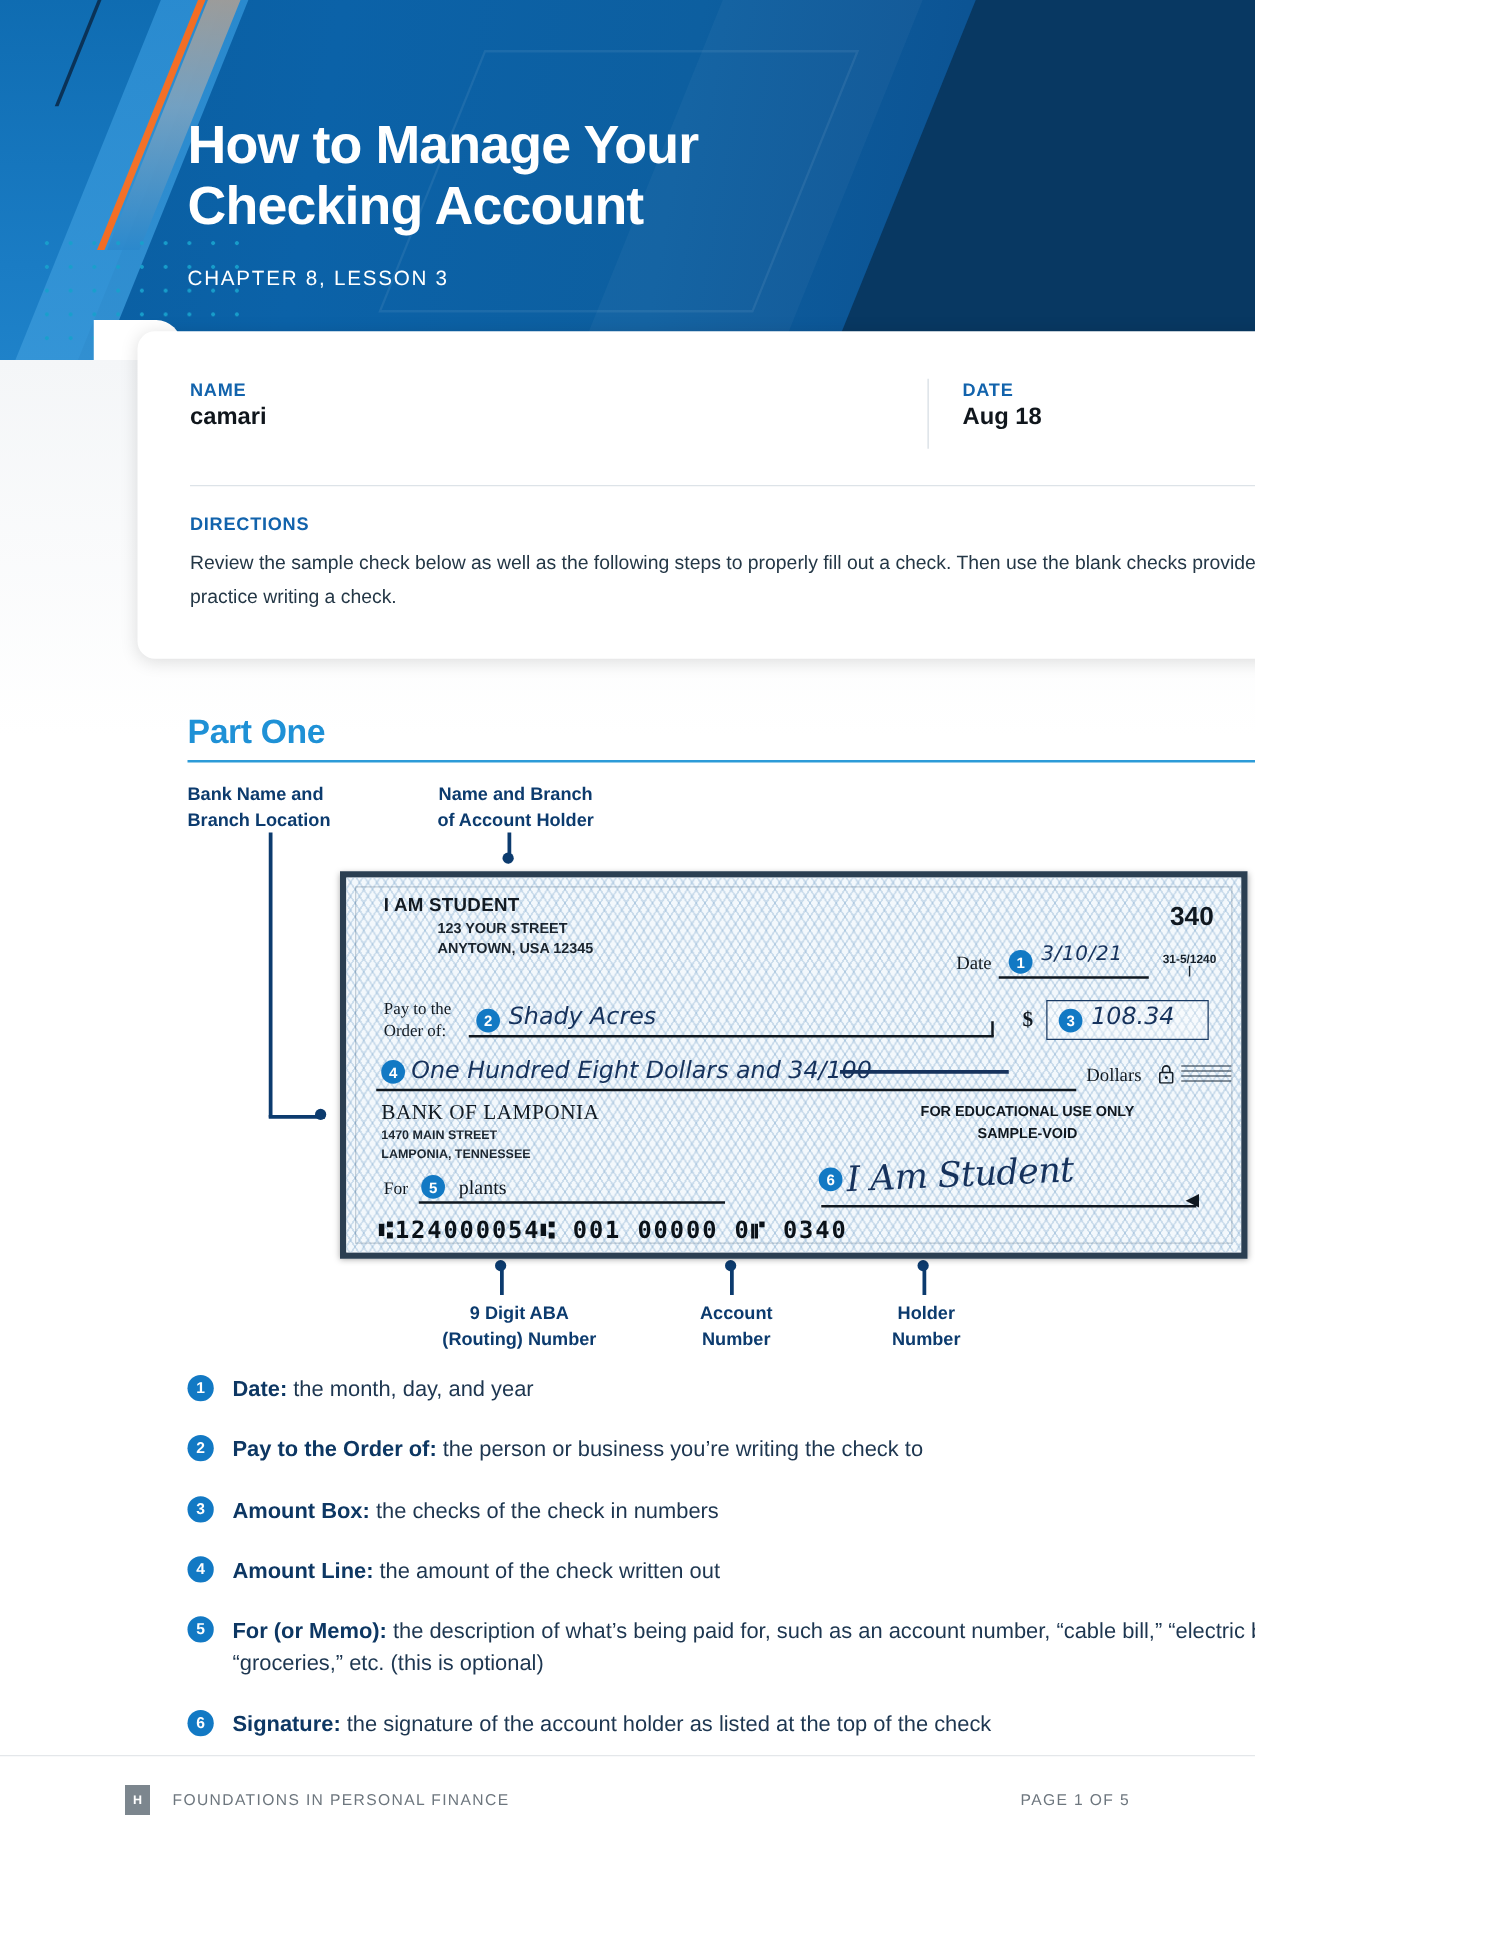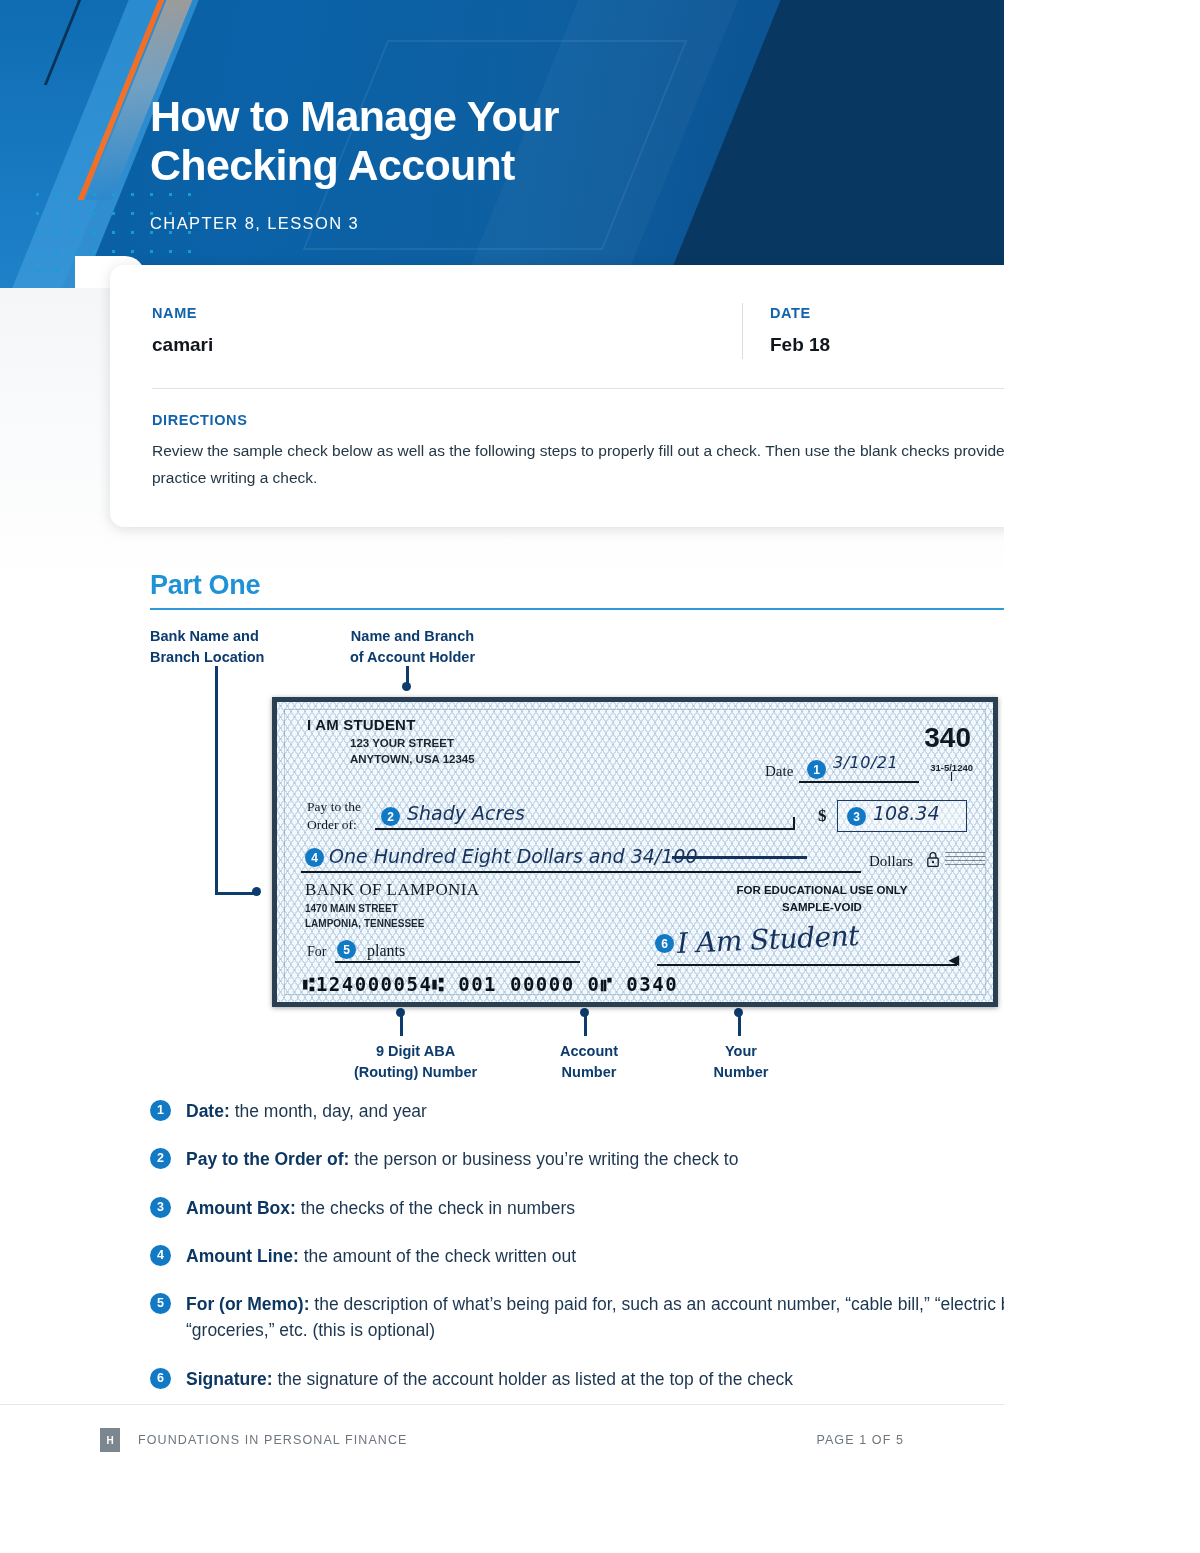--- a/index.html
+++ b/index.html
@@ -158,21 +158,21 @@
   .card-inner { position: relative; padding: 40px 42px 0 42px; height: 100%; }
   .field-row { display: flex; position: relative; }
   .field-name { width: 590px; }
   .field-date { flex: 1; padding-left: 28px; position: relative; }
   .field-date:before {
     content: ""; position: absolute; left: 0; top: -2px;
     width: 1px; height: 56px; background: #d6dde3;
   }
   .field-label {
     color: #1263ac; font-size: 14.5px; font-weight: 700;
-    letter-spacing: .6px; margin-bottom: 13px;
+    letter-spacing: .6px; margin-bottom: 2px;
   }
   .field-value {
     color: #10161c; font-size: 19px; font-weight: 700;
   }
   .card-divider {
     position: absolute; left: 42px; right: 42px; top: 123px;
     height: 1px; background: #dde3e8;
   }
   .directions-label {
     position: absolute; left: 42px; top: 147px;
@@ -268,21 +268,21 @@
   .chk-payer-name {
     position: absolute; left: 30px; top: 14px;
     font-size: 15px; font-weight: 700; color: #121a22; letter-spacing: .2px;
   }
   .chk-payer-addr {
     position: absolute; left: 30px; top: 33px;
     font-size: 11.5px; font-weight: 700; color: #1a242e; line-height: 1.42; padding-left: 43px;
   }
   .chk-number {
     position: absolute; right: 22px; top: 20px;
-    font-size: 28px; font-weight: 700; color: #101820;
+    font-size: 21px; font-weight: 700; color: #101820;
   }
   .chk-fraction {
     position: absolute; right: 20px; top: 60px;
     font-size: 9.5px; font-weight: 700; color: #16202a; text-align: center;
   }
   .chk-fraction .frac-tick { font-size: 9px; line-height: .8; }
 
   .chk-date-label {
     position: absolute; left: 488px; top: 61px;
     font-size: 15px; color: #121a22;
@@ -501,21 +501,21 @@
 
   <div class="card">
     <div class="card-inner">
       <div class="field-row">
         <div class="field-name">
           <div class="field-label">NAME</div>
           <div class="field-value">camari</div>
         </div>
         <div class="field-date">
           <div class="field-label">DATE</div>
-          <div class="field-value">Feb 18</div>
+          <div class="field-value">Aug 18</div>
         </div>
       </div>
       <div class="card-divider"></div>
       <div class="directions-label">DIRECTIONS</div>
       <div class="directions-text">Review the sample check below as well as the following steps to properly fill out a check. Then use the blank checks provided to practice writing a check.</div>
     </div>
   </div>
   <div class="slash-blue"></div>
   <div class="slash-gray"></div>
 
@@ -532,21 +532,21 @@
   </div>
   <div class="callout callout-aba">
     <div>9 Digit ABA</div>
     <div>(Routing) Number</div>
   </div>
   <div class="callout callout-acct">
     <div>Account</div>
     <div>Number</div>
   </div>
   <div class="callout callout-check">
-    <div>Your</div>
+    <div>Holder</div>
     <div>Number</div>
   </div>
 
   <div class="conn conn-bank-v"></div>
   <div class="conn conn-bank-h"></div>
   <div class="conn-dot conn-bank-dot"></div>
   <div class="conn conn-holder-v"></div>
   <div class="conn-dot conn-holder-dot"></div>
   <div class="conn conn-aba-v"></div>
   <div class="conn-dot conn-aba-dot"></div>

